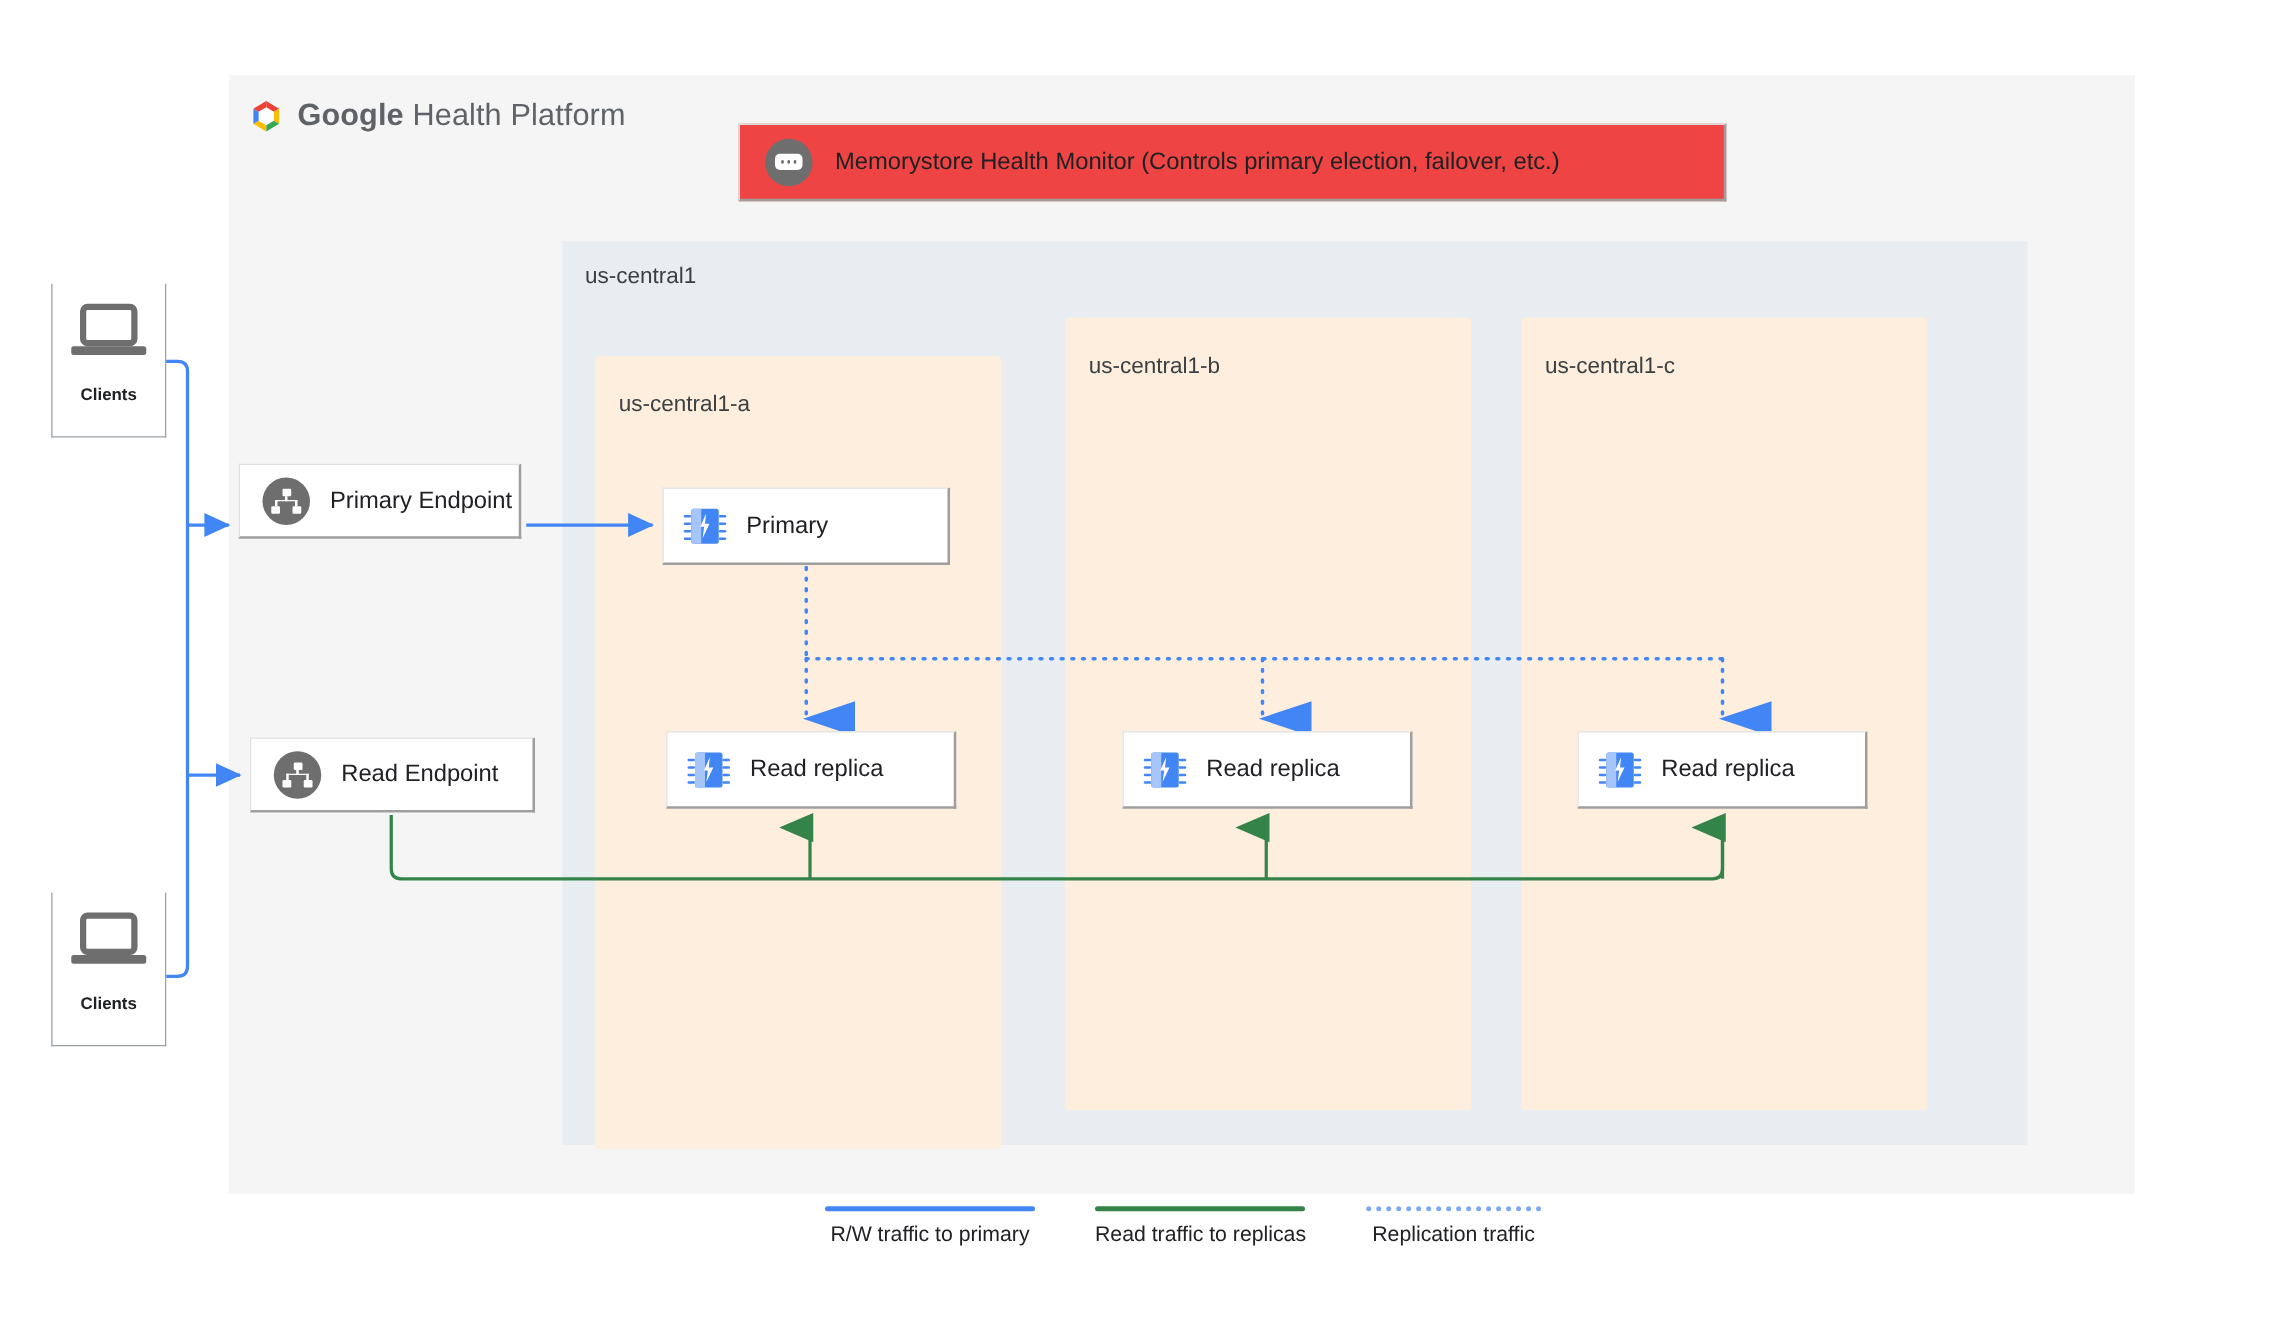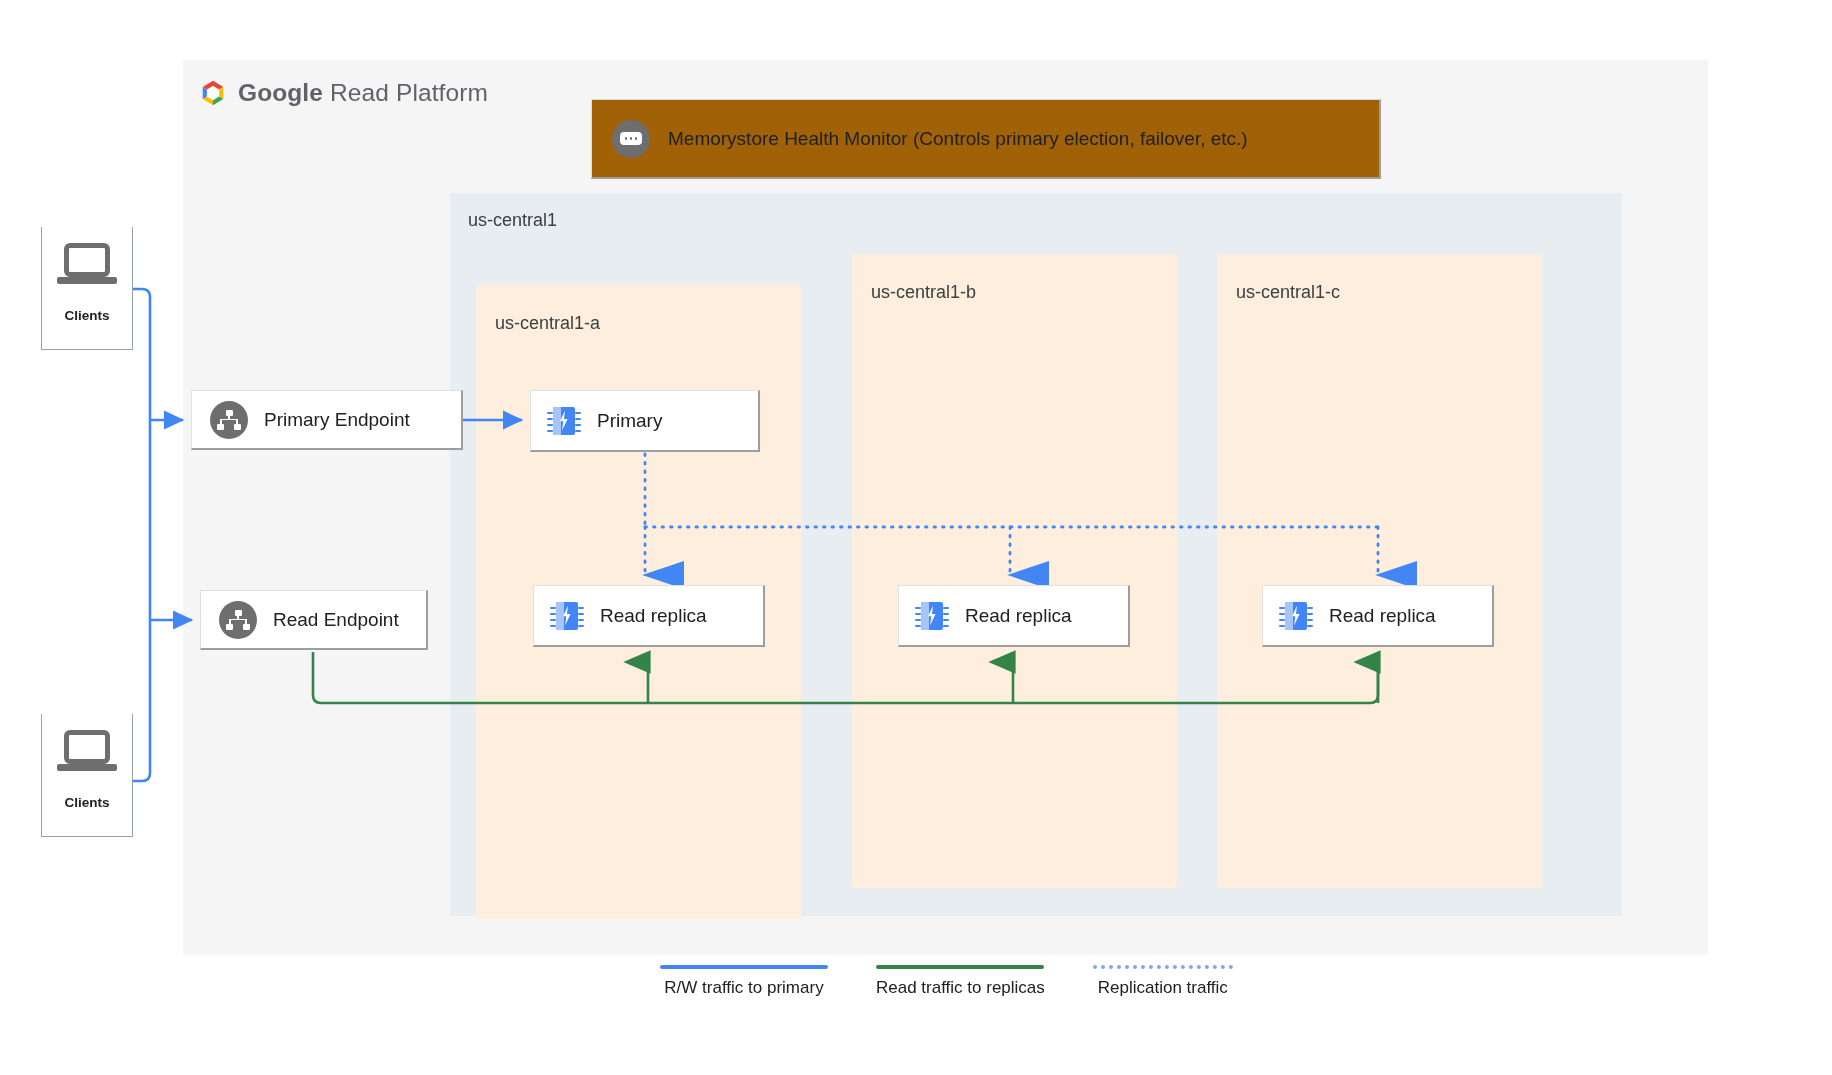--- a/index.html
+++ b/index.html
@@ -22,22 +22,22 @@
   }
   #gcp-logo .word{
     font-size:24.5px;color:#5f6368;letter-spacing:.1px;
     display:flex;gap:7px;align-items:center;
   }
   #gcp-logo .w-bold{font-weight:bold;color:#5f6368;}
   #gcp-logo .w-light{color:#5f6368;}
 
   
   #health-monitor{
-    left:591px;top:99px;width:790px;height:80px;
-    background:#a16207;
+    left:591px;top:99px;width:790px;height:62px;
+    background:#ef4444;
     border:1px solid #dcdcdc;
     border-bottom:2px solid #9e9e9e;
     border-right:2px solid #9e9e9e;
     display:flex;align-items:center;padding-left:20px;gap:18px;
     box-sizing:border-box;
   }
   .circle-icon{
     width:38px;height:38px;border-radius:50%;
     background:#6e6e6e;display:flex;align-items:center;justify-content:center;
     flex:0 0 38px;
@@ -76,21 +76,21 @@
     background:#ffffff;
     border:1px solid #e0e0e0;
     border-bottom:2px solid #9e9e9e;
     border-right:2px solid #9e9e9e;
     display:flex;align-items:center;gap:16px;
     box-sizing:border-box;
   }
   .node .label{font-size:19px;color:#202124;white-space:nowrap;}
 
   
-  #primary-endpoint{left:191px;top:390px;width:272px;height:60px;padding-left:18px;}
+  #primary-endpoint{left:191px;top:371px;width:226px;height:60px;padding-left:18px;}
   #read-endpoint{left:200px;top:590px;width:228px;height:60px;padding-left:18px;}
 
   .hier-glyph{position:relative;width:24px;height:20px;}
   .hier-glyph .bx{position:absolute;background:#ffffff;}
   .hier-glyph .top{left:8.5px;top:0;width:7px;height:6px;border-radius:1px;}
   .hier-glyph .bl{left:0;top:14px;width:7px;height:6px;border-radius:1px;}
   .hier-glyph .br{left:17px;top:14px;width:7px;height:6px;border-radius:1px;}
   .hier-glyph .vs{left:11.2px;top:6px;width:1.6px;height:4px;}
   .hier-glyph .hb{left:3.2px;top:9.4px;width:17.6px;height:1.6px;}
   .hier-glyph .lv{left:3.2px;top:9.4px;width:1.6px;height:5px;}
@@ -162,21 +162,21 @@
     <path d="M16 3 L27 9.5 L22.5 12.2 L16 8.3 Z" fill="#ea4335"></path>
     <path d="M27 9.5 L27 22.5 L22.5 19.8 L22.5 12.2 Z" fill="#fbbc05"></path>
     <path d="M27 22.5 L16 29 L16 23.7 L22.5 19.8 Z" fill="#34a853"></path>
     <path d="M16 29 L5 22.5 L9.5 19.8 L16 23.7 Z" fill="#fbbc05"></path>
     <path d="M5 22.5 L5 9.5 L9.5 12.2 L9.5 19.8 Z" fill="#4285f4"></path>
     <path d="M5 9.5 L16 3 L16 8.3 L9.5 12.2 Z" fill="#ea4335"></path>
     <circle cx="16" cy="16" r="4.6" fill="#ffffff"></circle>
   </svg>
   <span class="word">
     <span class="w-bold">Google</span>
-    <span class="w-light">Read</span>
+    <span class="w-light">Health</span>
     <span class="w-light">Platform</span>
   </span>
 </div>
 
 <div class="abs node" id="health-monitor">
   <span class="circle-icon">
     <span class="dots-glyph">
         <i></i>
         <i></i>
         <i></i>

